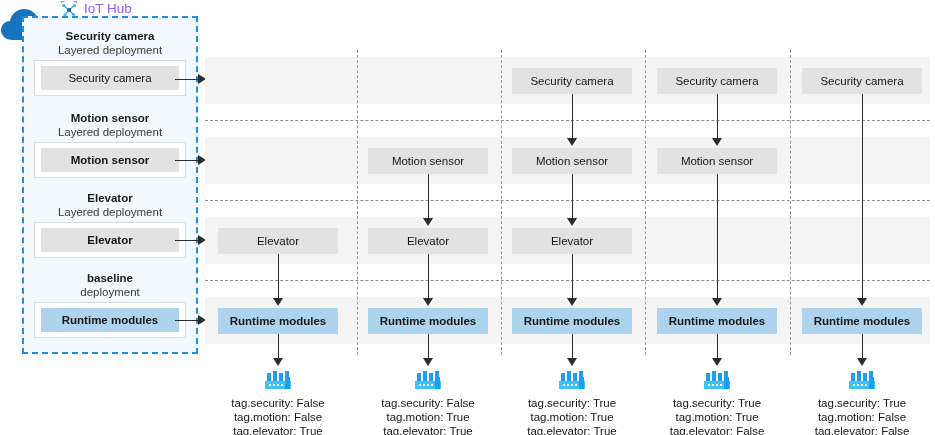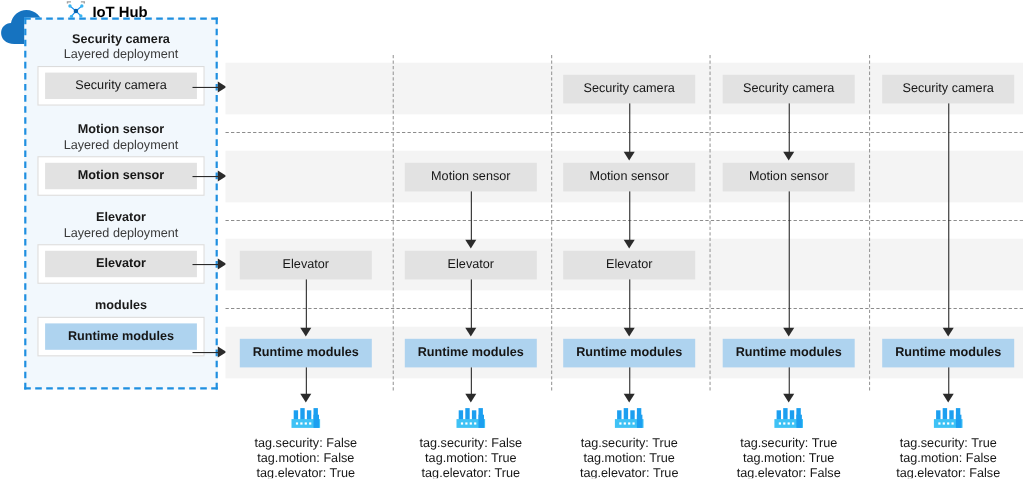--- a/index.html
+++ b/index.html
@@ -21,25 +21,25 @@
     left:22px; top:16px;
     width:176px; height:338px;
     background:#f2f8fd;
     border:2px dashed #1f8fe0;
     box-sizing:border-box;
   }
   .hub-title{
     position:absolute;
     left:60px; top:1px;
     display:flex;
-    align-items:center;
+    align-items:flex-start;
     gap:6px;
     font-size:13.5px;
-    font-weight:bold;
-    color:#000000;
+    font-weight:normal;
+    color:#8b5cf6;
     white-space:nowrap;
   }
   .hub-icon{width:18px;height:18px;display:block;}
   .cloud{
     position:absolute;
     left:0px; top:8px;
     width:56px;height:36px;
   }
 
   
@@ -216,21 +216,22 @@
 
   <div class="dep-group" style="top:192px;">
     <div class="dep-name">Elevator</div>
     <div class="dep-sub">Layered deployment</div>
     <div class="dep-box">
       <div class="dep-chip bold">Elevator</div>
     </div>
   </div>
 
   <div class="dep-group" style="top:272px;">
-    <div class="dep-name">modules</div>
+    <div class="dep-name">baseline</div>
+    <div class="dep-sub">deployment</div>
     <div class="dep-box">
       <div class="dep-chip runtime">Runtime modules</div>
     </div>
   </div>
 
   <div class="arrow-h" style="left:175px;top:79px;width:24px;"></div>
   <div class="ahead-right" style="left:198px;top:74px;"></div>
 
   <div class="arrow-h" style="left:175px;top:160px;width:24px;"></div>
   <div class="ahead-right" style="left:198px;top:155px;"></div>

